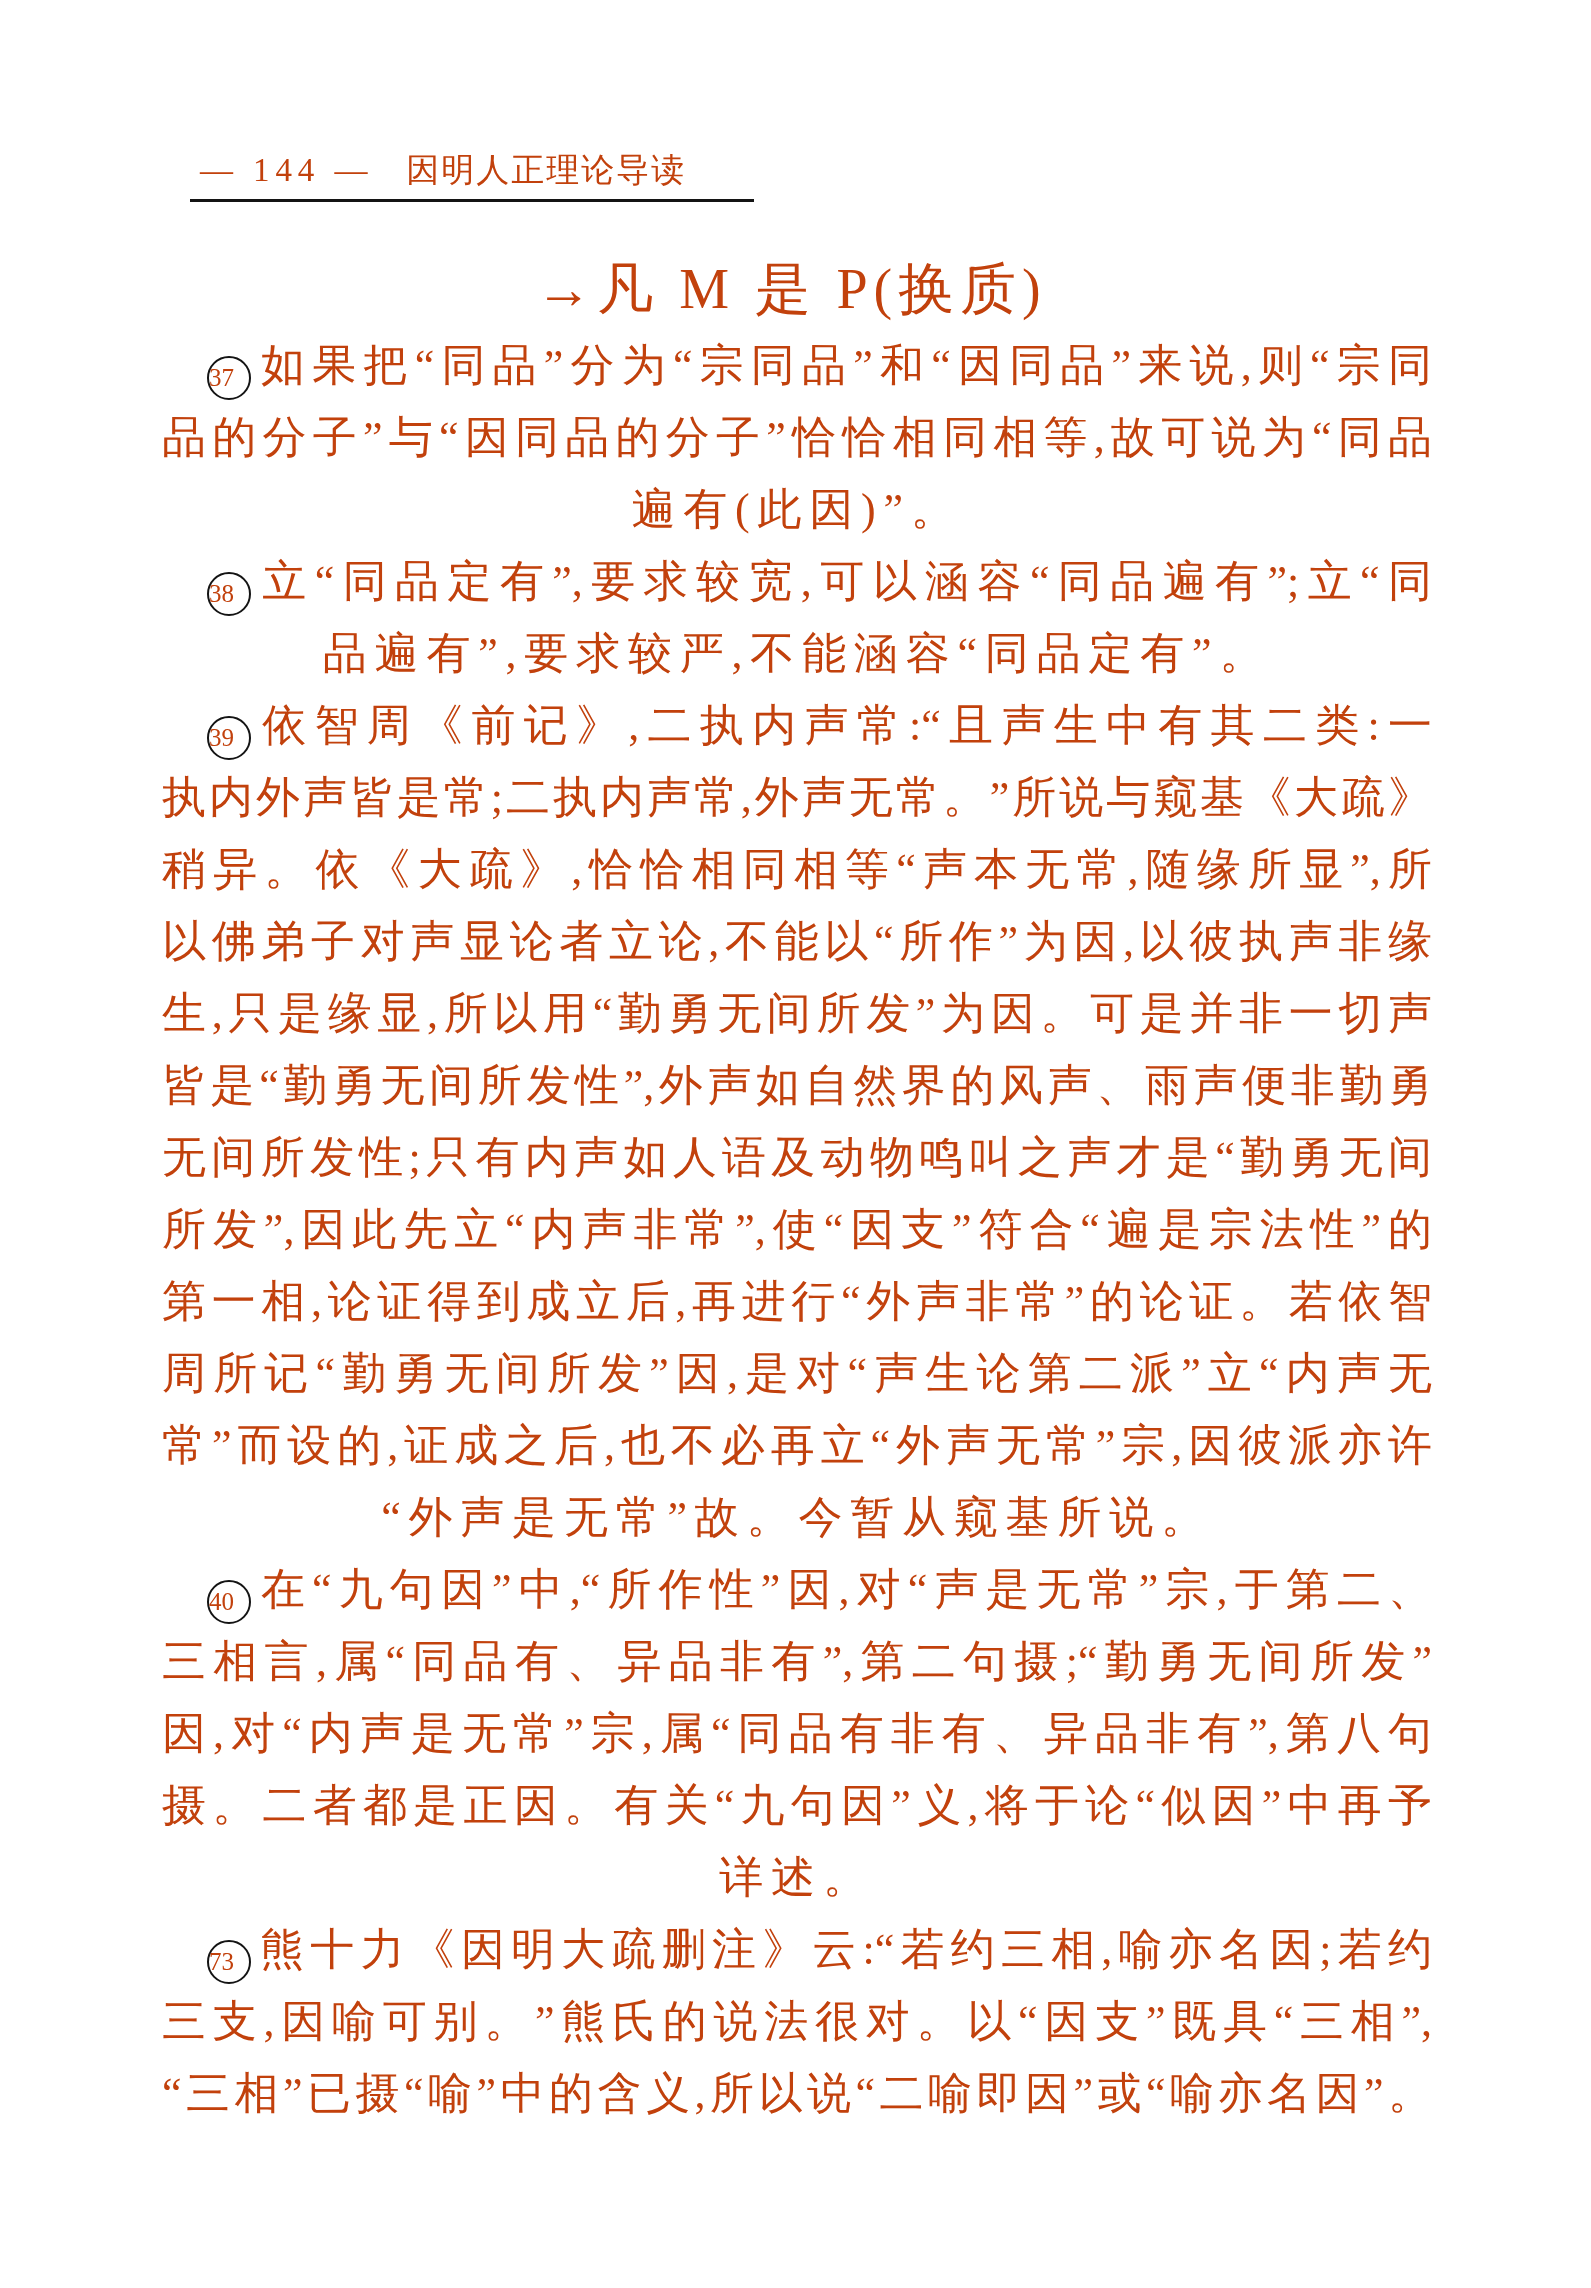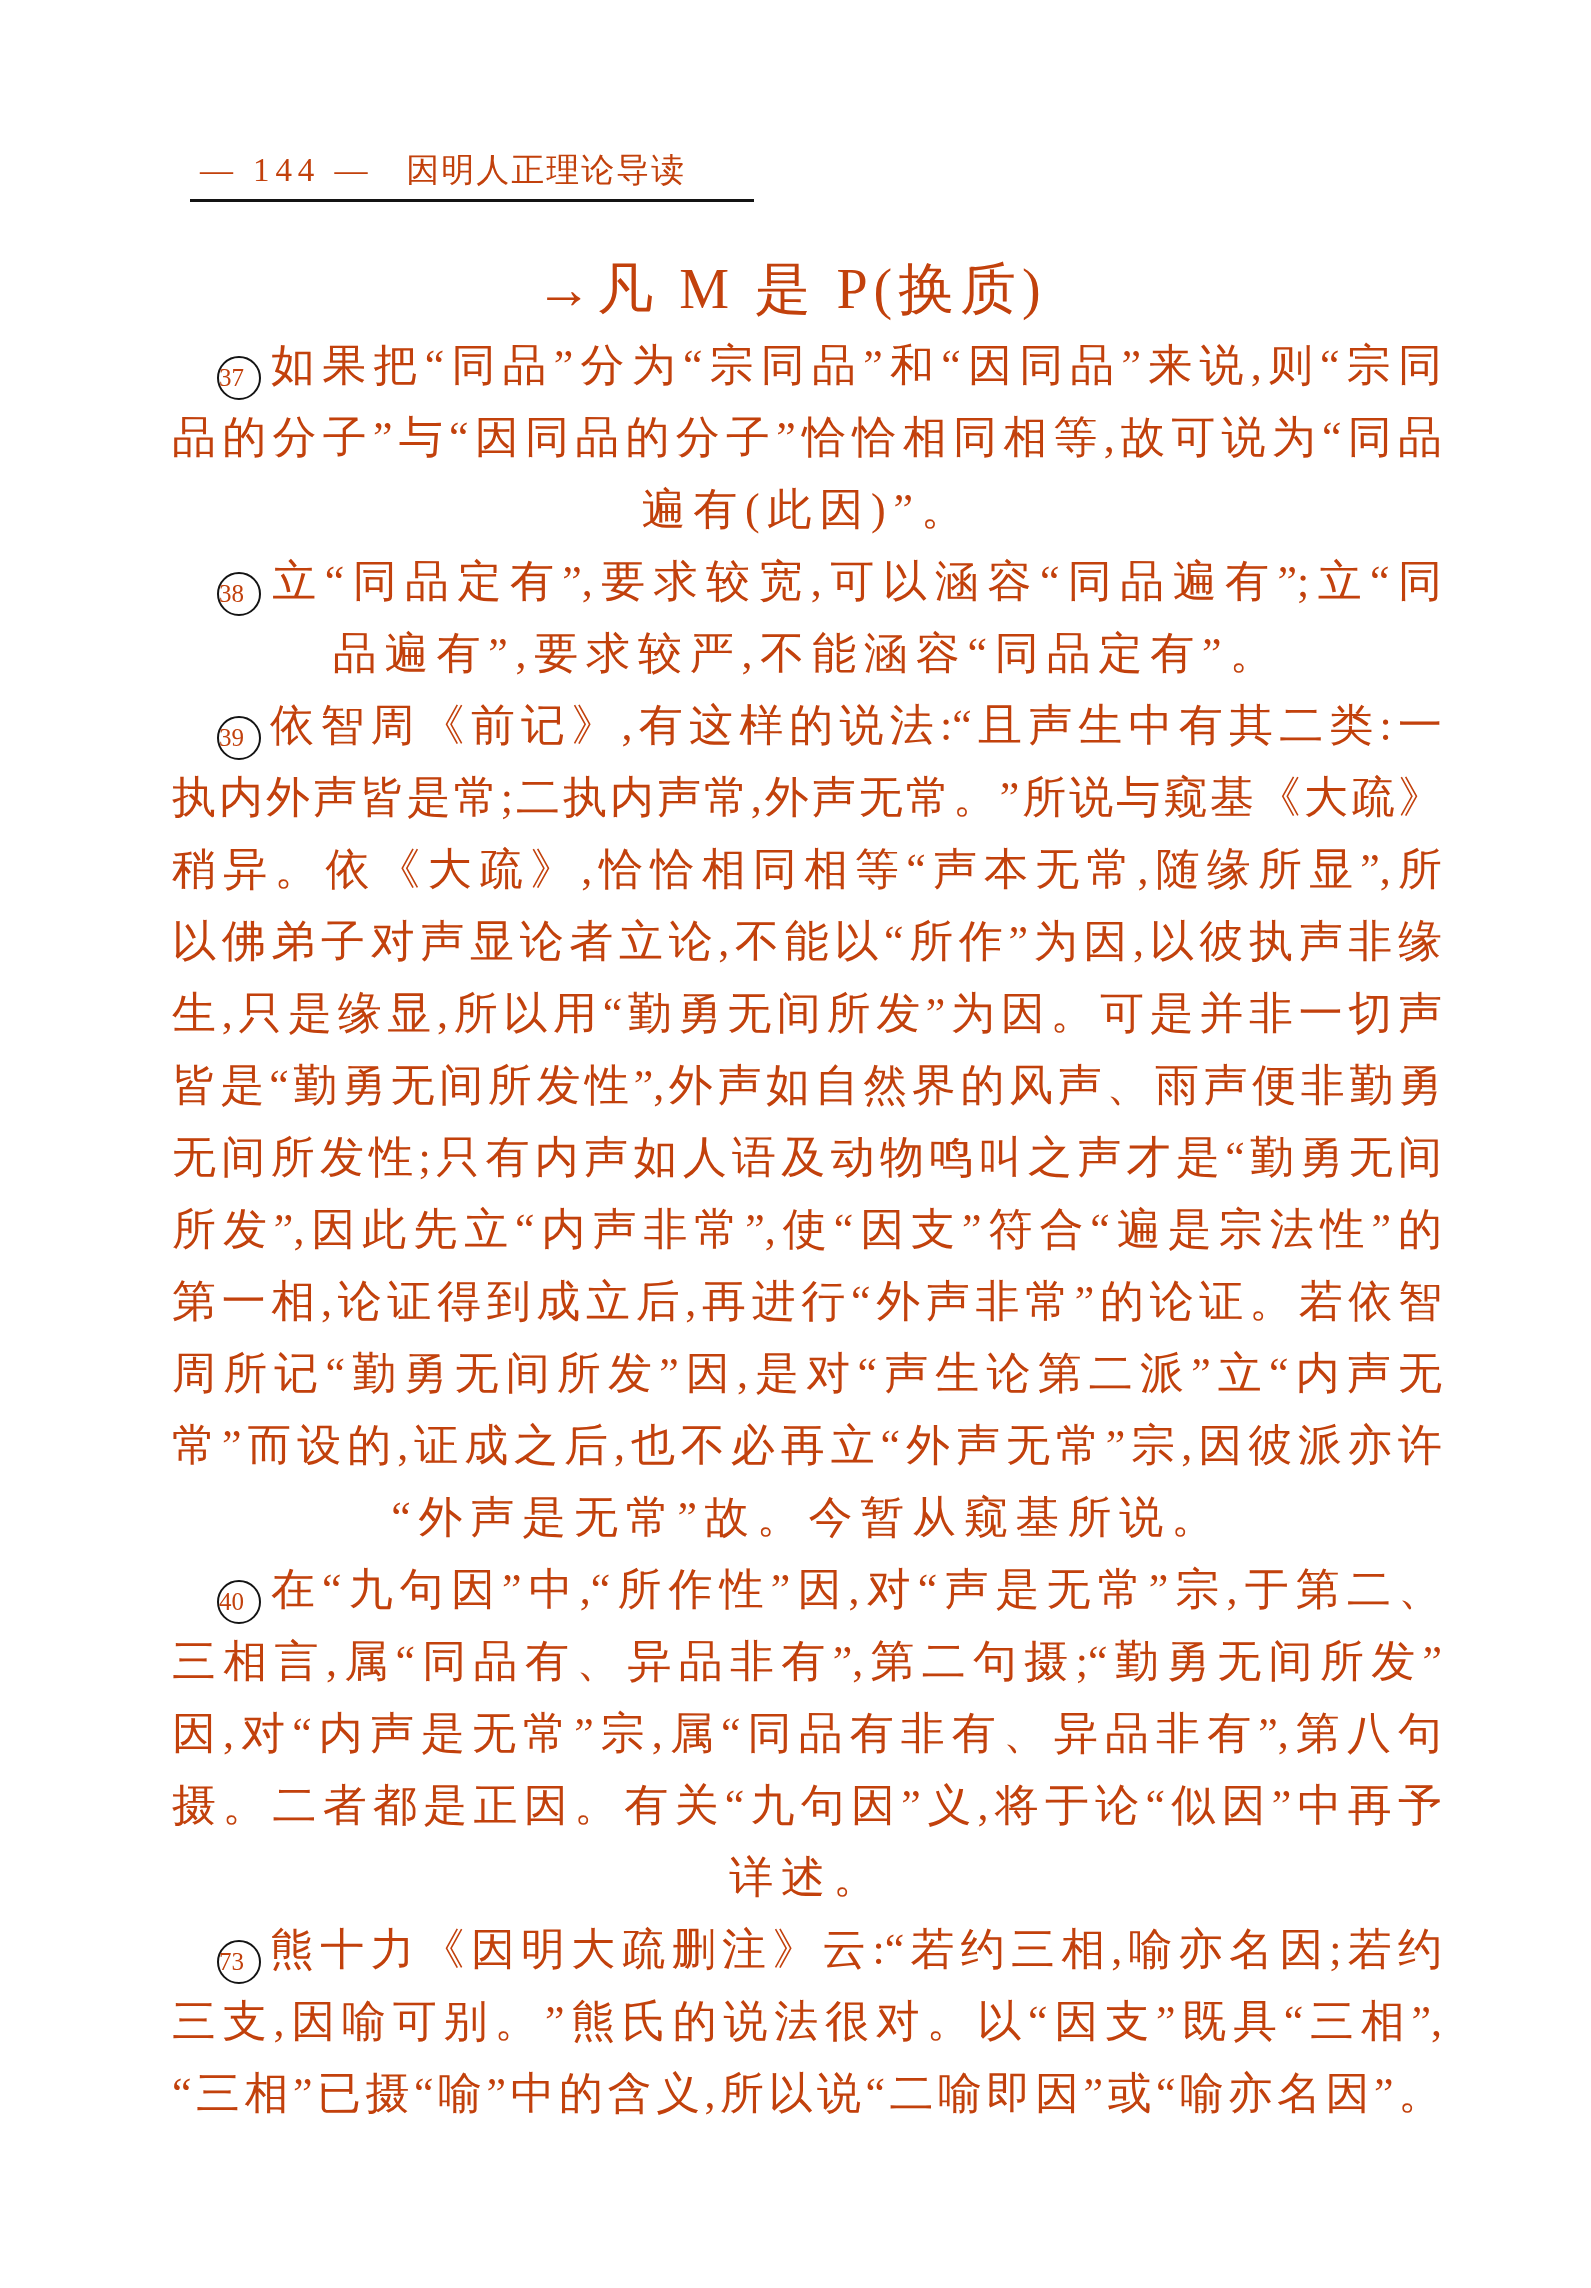--- a/index.html
+++ b/index.html
@@ -22,21 +22,21 @@
     width:564px;height:2.9px;background:#141414;
   }
   
   #formula{
     position:absolute;left:156px;top:252px;width:1270px;
     text-align:center;font-size:56px;letter-spacing:5.9px;
     white-space:nowrap;
   }
   
   #body-col{
-    position:absolute;left:172px;top:330px;width:1270px;
+    position:absolute;left:162px;top:330px;width:1270px;
   }
   .line{
     height:72px;line-height:72px;
     font-size:44px;
     overflow:visible;white-space:nowrap;
   }
   .jl{ text-align:justify;text-align-last:justify;white-space:normal; }
   .ll{ text-align:center;letter-spacing:7.8px; }
   .indent{ text-indent:45px; }
   .circnum{
@@ -67,21 +67,21 @@
       <div class="line jl">品的分子”与“因同品的分子”恰恰相同相等,故可说为“同品</div>
       <div class="line ll">遍有(此因)”。</div>
     </div>
 
     <div class="para">
       <div class="line jl indent"><span class="circnum">38</span><span>立“同品定有”,要求较宽,可以涵容“同品遍有”;立“同</span></div>
       <div class="line ll">品遍有”,要求较严,不能涵容“同品定有”。</div>
     </div>
 
     <div class="para">
-      <div class="line jl indent"><span class="circnum">39</span><span>依智周《前记》,有这样的说法:“且声生中有其二类:一</span></div>
+      <div class="line jl indent"><span class="circnum">39</span><span>依智周《前记》,二执内声常:“且声生中有其二类:一</span></div>
       <div class="line jl">执内外声皆是常;二执内声常,外声无常。”所说与窥基《大疏》</div>
       <div class="line jl">稍异。依《大疏》,恰恰相同相等“声本无常,随缘所显”,所</div>
       <div class="line jl">以佛弟子对声显论者立论,不能以“所作”为因,以彼执声非缘</div>
       <div class="line jl">生,只是缘显,所以用“勤勇无间所发”为因。可是并非一切声</div>
       <div class="line jl">皆是“勤勇无间所发性”,外声如自然界的风声、雨声便非勤勇</div>
       <div class="line jl">无间所发性;只有内声如人语及动物鸣叫之声才是“勤勇无间</div>
       <div class="line jl">所发”,因此先立“内声非常”,使“因支”符合“遍是宗法性”的</div>
       <div class="line jl">第一相,论证得到成立后,再进行“外声非常”的论证。若依智</div>
       <div class="line jl">周所记“勤勇无间所发”因,是对“声生论第二派”立“内声无</div>
       <div class="line jl">常”而设的,证成之后,也不必再立“外声无常”宗,因彼派亦许</div>

